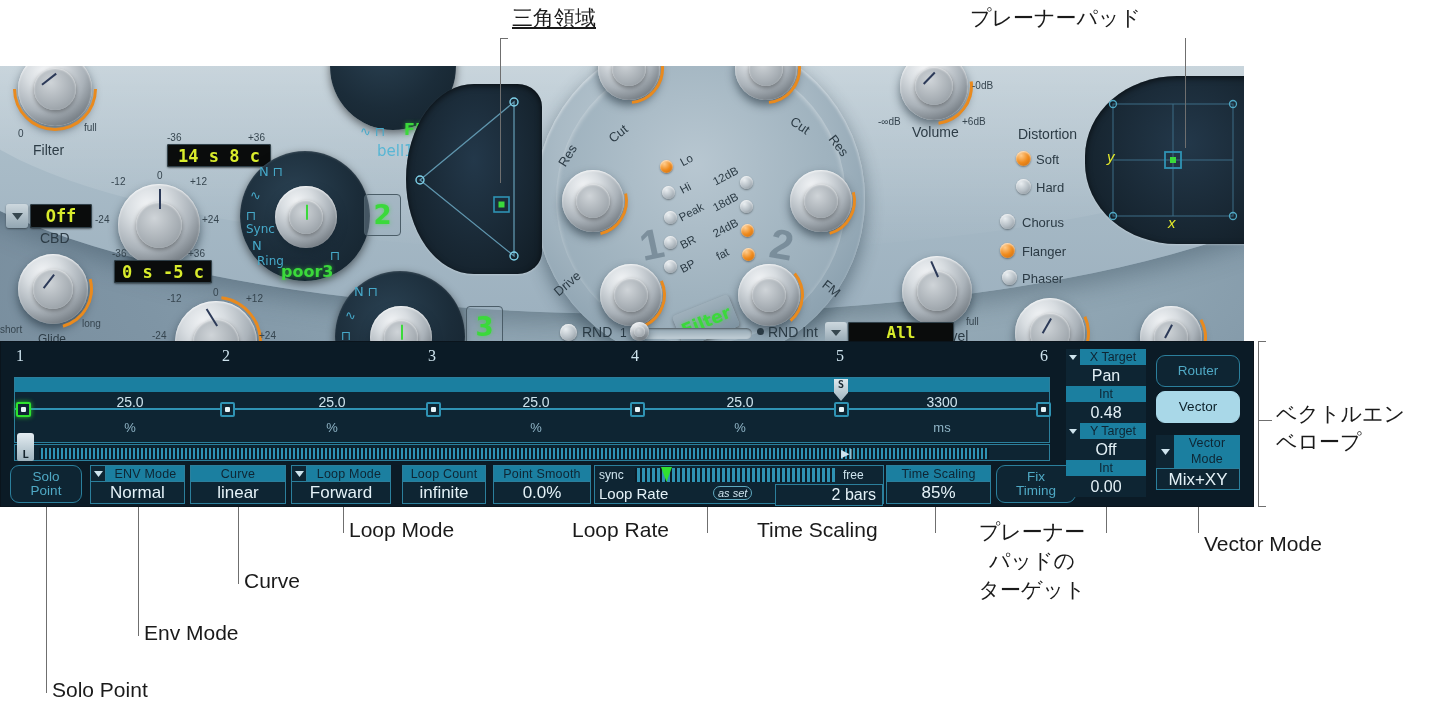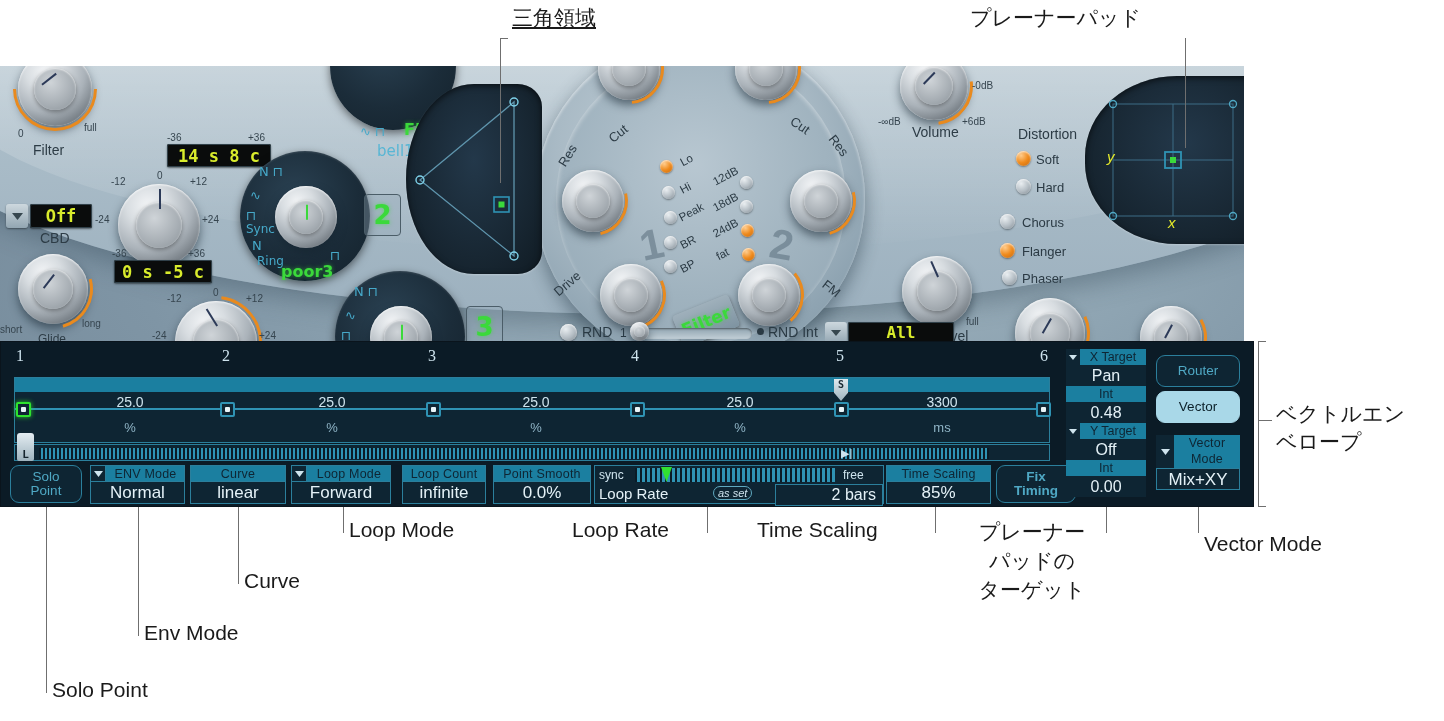--- a/index.html
+++ b/index.html
@@ -620,21 +620,21 @@
     <div class="lr-label" style="left:4px;top:19px;">Loop Rate</div>
     <div class="lr-asset" style="left:118px;top:20px;">as set</div>
     <div class="lr-bars" style="left:180px;top:18px;width:108px;">2 bars</div>
   </div>
 
   <div class="ctl boxed" style="left:886px;top:124px;width:105px;">
     <div class="cap">Time Scaling</div>
     <div class="val">85%</div>
   </div>
 
-  <div class="roundbtn" style="left:996px;top:124px;width:80px;height:38px;white-space:pre-line;font-weight:bold;">Fix
+  <div class="roundbtn" style="left:996px;top:124px;width:80px;height:38px;white-space:pre-line;">Fix
 Timing</div>
 
   <div class="tgt" style="left:1066px;top:8px;width:80px;">
     <div class="cap" style="padding-left:14px;position:relative;">X Target</div>
     <div style="position:absolute;left:0;top:0;width:14px;height:16px;background:#0e2533;display:flex;align-items:center;justify-content:center;">
       <svg width="8" height="5" viewBox="0 0 8 5">
           <polygon points="0,0 8,0 4,5" fill="#cfe4ee"></polygon>
         </svg>
     </div>
     <div class="val">Pan</div>

